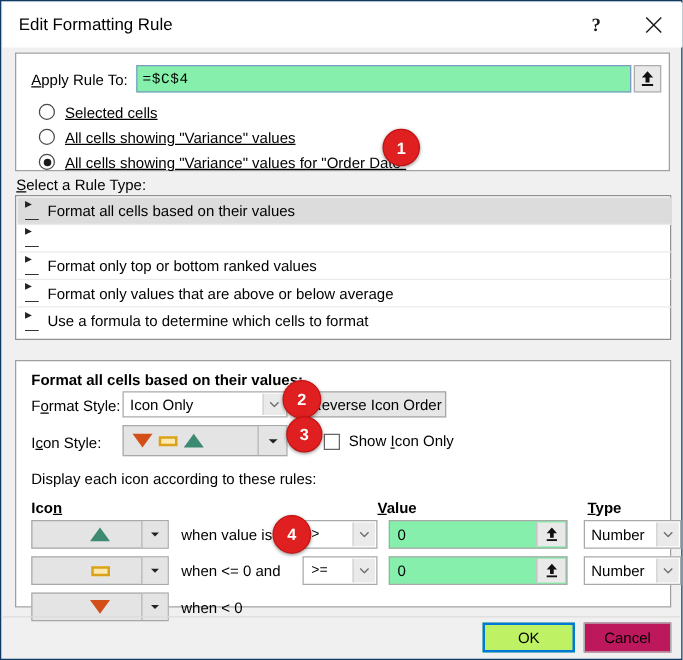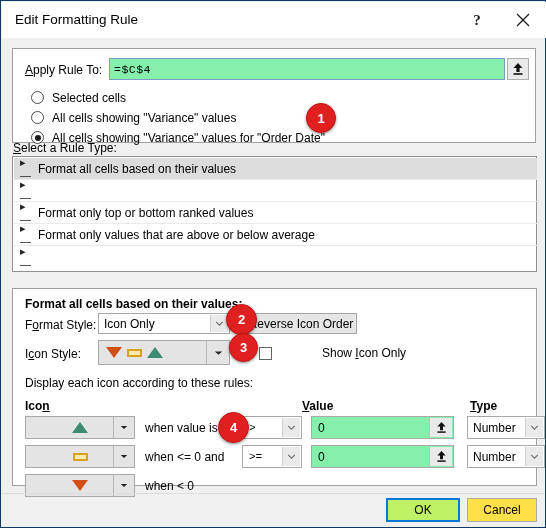--- a/index.html
+++ b/index.html
@@ -24,25 +24,25 @@
   .grouplabel{position:absolute;font-size:12px;color:#000;}
   .ul{text-decoration:underline;}
 
   .panel{position:absolute;box-sizing:border-box;background:#fff;
          border:1px solid #a0a0a0;}
 
   .field{position:absolute;box-sizing:border-box;background:#86efac;
          border:1px solid #a9a9a9;font-size:12px;color:#000;
          display:flex;align-items:center;padding-left:4px;}
 
-  .btn{position:absolute;box-sizing:border-box;background:#fde047;
+  .btn{position:absolute;box-sizing:border-box;background:#be185d;
        border:1px solid #adadad;font-size:12px;color:#000;
        display:flex;align-items:center;justify-content:center;cursor:default;}
 
-  .radio-row{position:absolute;display:flex;align-items:center;height:17px;}
+  .radio-row{position:absolute;display:flex;align-items:flex-start;height:17px;text-decoration:underline;}
   .radio{width:13px;height:13px;border-radius:50%;border:1px solid #4a4a4a;
          background:#fff;box-sizing:border-box;position:relative;flex:0 0 auto;}
   .radio.on::after{content:"";position:absolute;left:2.5px;top:2.5px;
          width:6px;height:6px;border-radius:50%;background:#1a1a1a;}
   .radio-label{margin-left:8px;font-size:12px;white-space:nowrap;}
 
   
   .rt-item{position:absolute;left:1px;width:523px;height:22px;
            display:flex;align-items:center;box-sizing:border-box;
            border-bottom:1px solid #eceae6;font-size:12px;}
@@ -101,21 +101,21 @@
     </div>
 
     <div class="tbtn" id="close-btn">
       <svg width="14" height="14" viewBox="0 0 14 14">
         <line x1="1" y1="1" x2="13" y2="13" stroke="#1b1b1b" stroke-width="1.2"></line>
         <line x1="13" y1="1" x2="1" y2="13" stroke="#1b1b1b" stroke-width="1.2"></line>
       </svg>
     </div>
   </div>
 
-  <div class="panel" style="left:11px;top:41px;width:524px;height:95px;margin-top:6px;">
+  <div class="panel" style="left:11px;top:41px;width:524px;height:95px;">
 
     <div class="grouplabel" style="left:12px;top:14px;">
       <span class="ul">A</span><span></span>pply Rule To:
     </div>
 
     <div class="field" style="left:96px;top:9px;width:396px;height:22px;
                 border:1px solid #7a9cc6;font-family:'Liberation Mono',monospace;
                 font-size:11.5px;letter-spacing:.5px;">=$C$4</div>
 
     <div class="btn" style="left:494px;top:9px;width:22px;height:22px;background:#e9e9e9;">
@@ -158,20 +158,21 @@
     <div class="rt-item" style="top:45px;">
       <span class="rt-bullet">▸—</span>
       <span class="rt-text">Format only top or bottom ranked values</span>
     </div>
     <div class="rt-item" style="top:67px;">
       <span class="rt-bullet">▸—</span>
       <span class="rt-text">Format only values that are above or below average</span>
     </div>
     <div class="rt-item" style="top:89px;border-bottom:0;">
       <span class="rt-bullet">▸—</span>
+      <span class="rt-text">Use a formula to determine which cells to format</span>
     </div>
   </div>
 
 
   <div class="panel" style="left:11px;top:287px;width:525px;height:198px;border:1px solid #a0a0a0;">
 
     <div style="position:absolute;left:12px;top:8px;font-weight:bold;font-size:12px;">Format all cells based on their values:</div>
 
     <div class="grouplabel" style="left:12px;top:29px;">
       F<span class="ul">o</span>rmat Style:
@@ -198,21 +199,21 @@
         <span class="bar-ic"></span>
         <span class="tri-up"></span>
       </span>
       <span class="arrowbox2">
         <svg width="9" height="6" viewBox="0 0 10 6">
             <path d="M1 1.2 L5 5 L9 1.2 Z" fill="#222"></path>
           </svg>
       </span>
     </div>
 
-    <div style="position:absolute;left:246px;top:57px;display:flex;align-items:center;gap:43px;">
+    <div style="position:absolute;left:246px;top:57px;display:flex;align-items:center;">
       <span style="width:13px;height:13px;border:1px solid #646464;background:#fff;box-sizing:border-box;"></span>
       <span style="margin-left:7px;">Show <span class="ul">I</span>con Only</span>
     </div>
 
     <div class="grouplabel" style="left:12px;top:87px;">Display each icon according to these rules:</div>
 
     <div class="grouplabel" style="left:12px;top:110px;font-weight:bold;">Ico<span class="ul">n</span></div>
     <div class="grouplabel" style="left:289px;top:110px;font-weight:bold;"><span class="ul">V</span>alue</div>
     <div class="grouplabel" style="left:457px;top:110px;font-weight:bold;"><span class="ul">T</span>ype</div>
 

